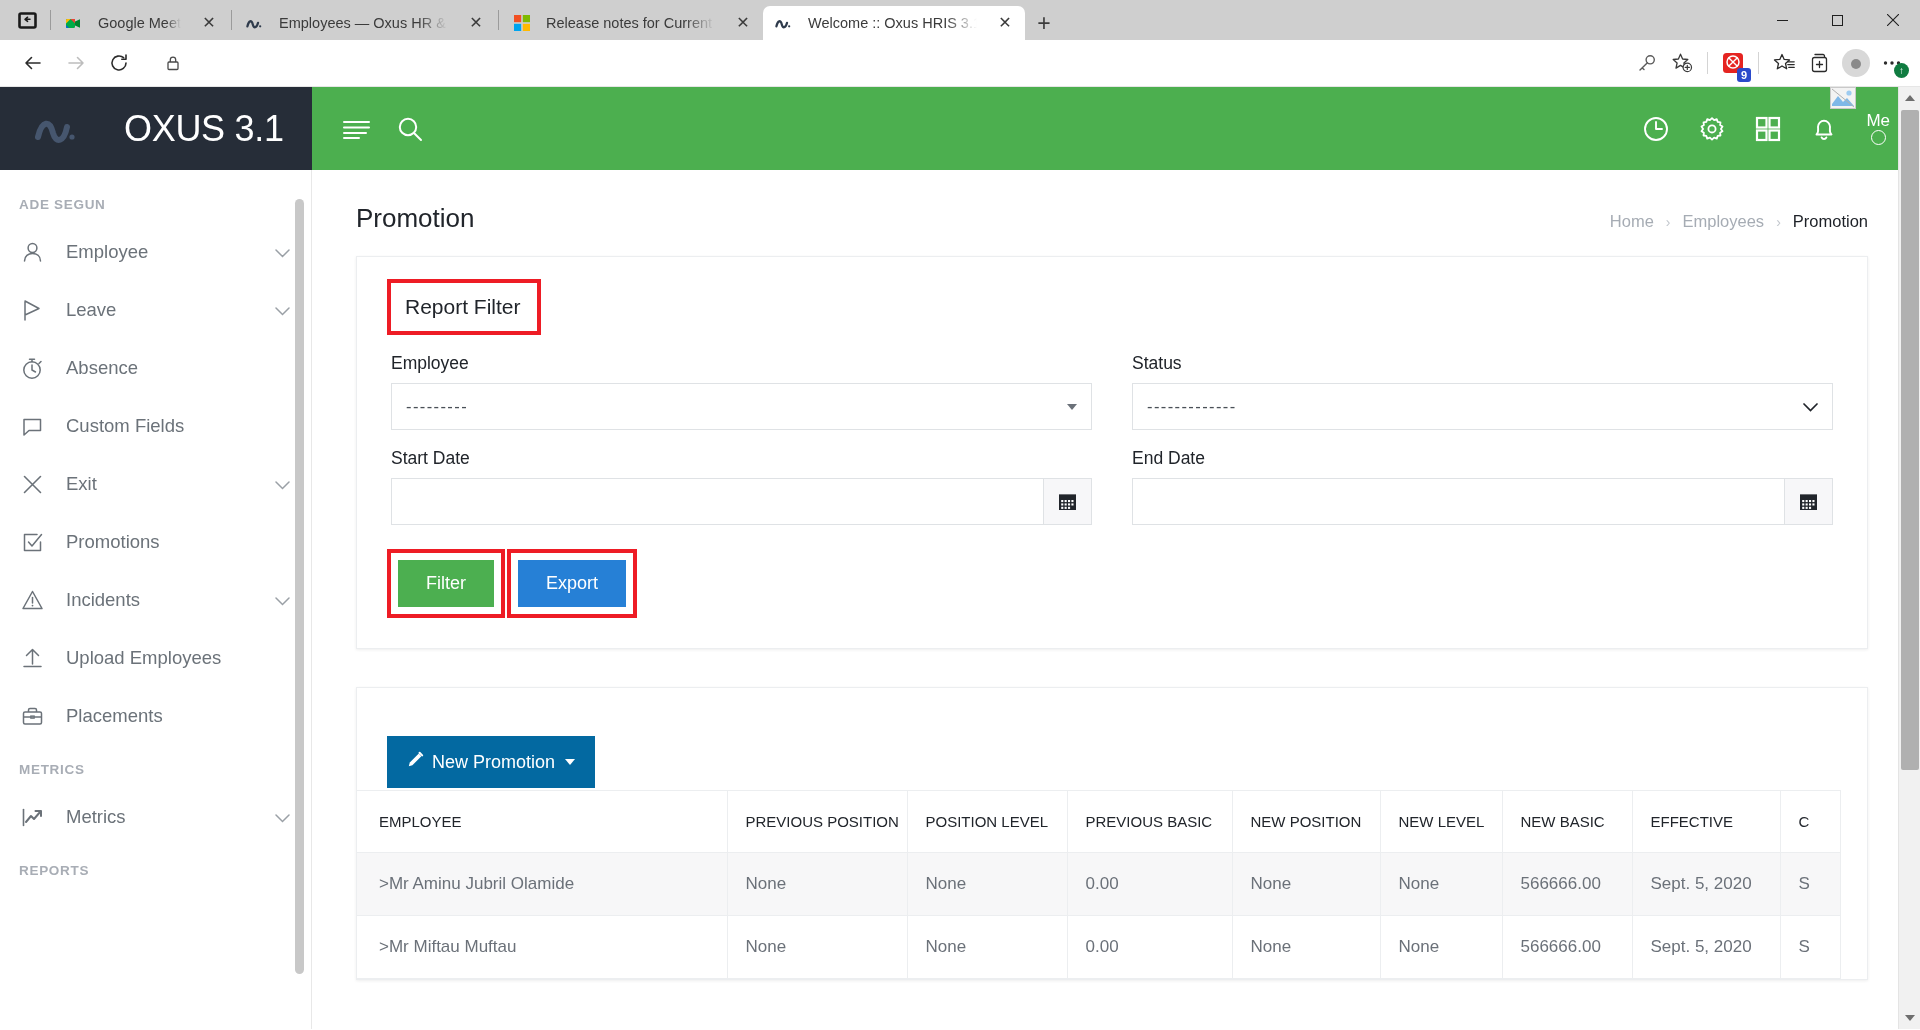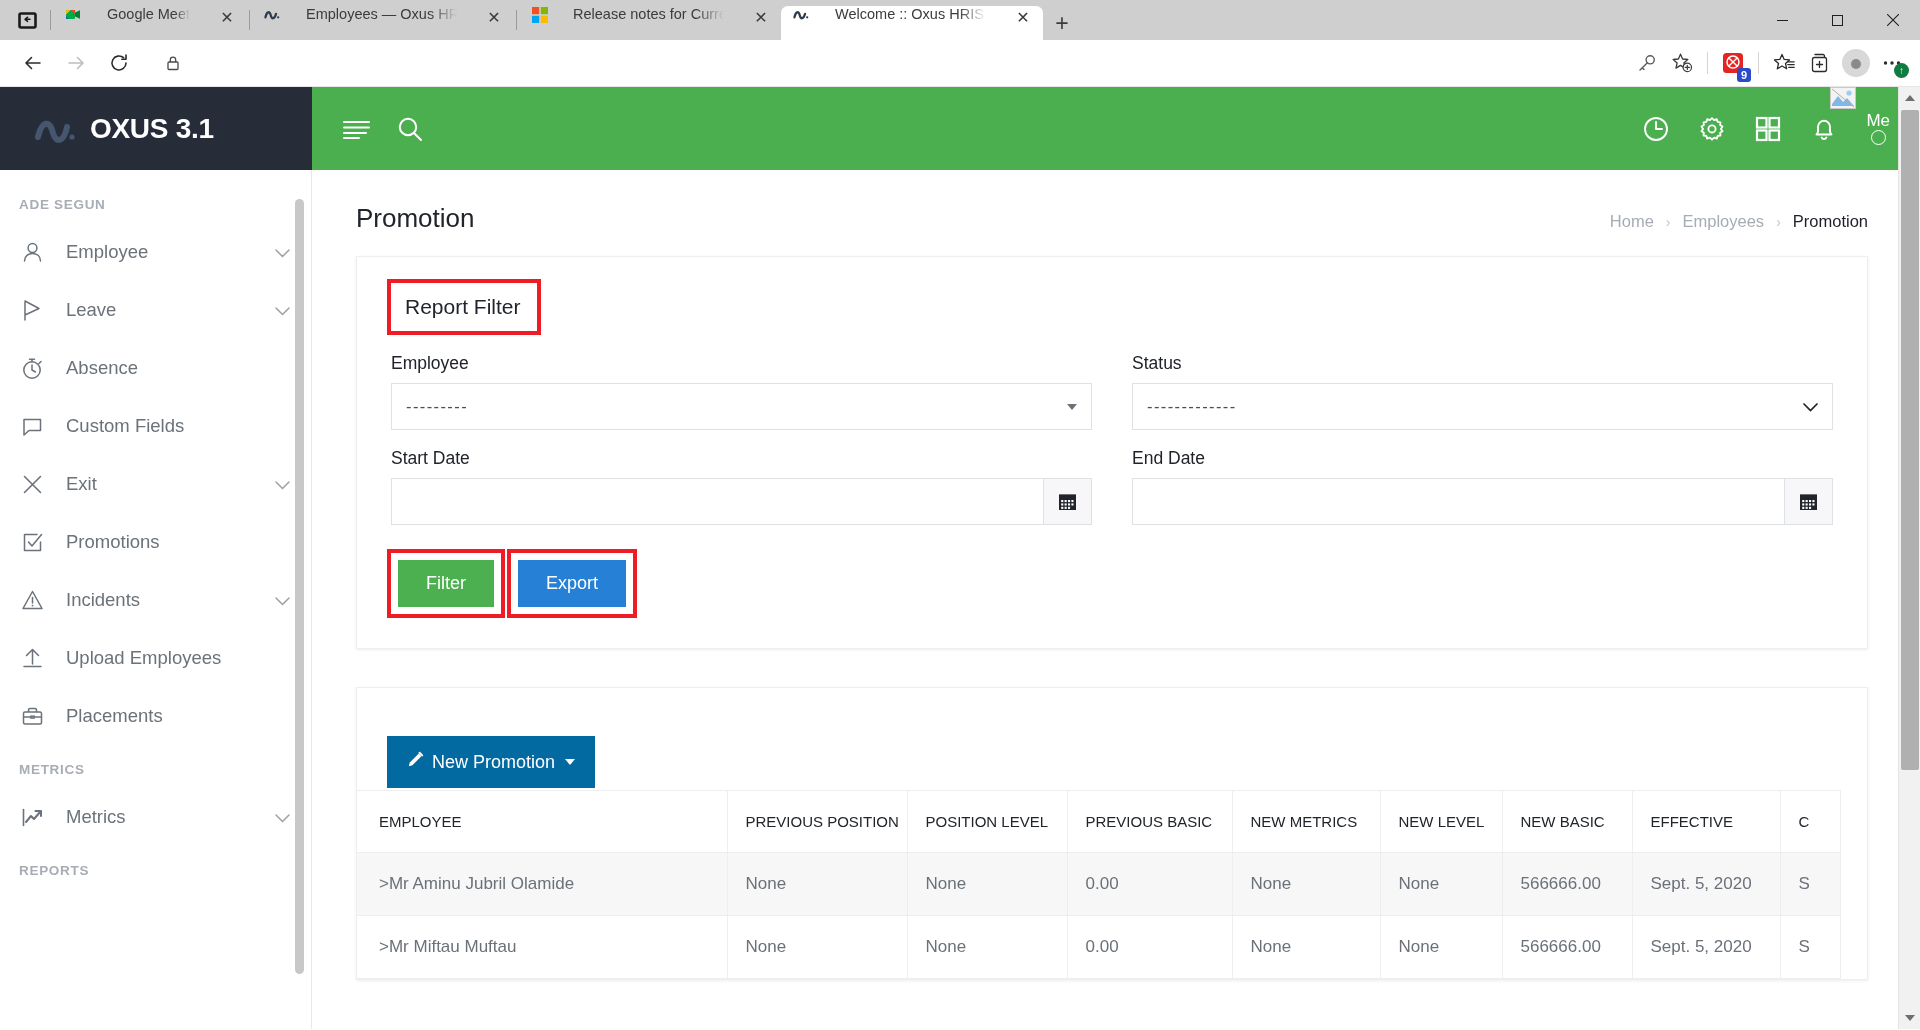--- a/index.html
+++ b/index.html
@@ -27,22 +27,22 @@
     width: 42px; height: 40px;
     display: flex; align-items: center; justify-content: center;
     flex: 0 0 auto;
   }
   .tab-sep {
     width: 1px; height: 20px; background: #9b9b9b;
     margin: 0 2px 10px 2px; flex: 0 0 auto;
   }
   .tab {
     height: 34px;
-    display: flex; 
-    gap: 25px;
+    display: flex; align-items: center;
+    gap: 16px;
     padding: 0 8px 0 12px;
     min-width: 150px;
     max-width: 262px;
     border-radius: 7px 7px 0 0;
     position: relative;
     flex: 0 0 auto;
   }
   .tab.inactive { background: transparent; }
   .tab.active { background: #ffffff; }
   .tab-favicon {
@@ -153,22 +153,23 @@
     display: flex; flex-direction: column;
   }
   .brand {
     height: 83px; background: #262d38;
     display: flex; align-items: center;
     padding-left: 35px; gap: 13px;
     flex: 0 0 83px;
   }
   .brand-logo { width: 42px; height: 36px; flex: 0 0 auto; }
   .brand-name {
-    color: #ffffff; font-size: 28px; font-weight: bold;
+    color: #ffffff; font-size: 36px; font-weight: normal;
     letter-spacing: -0.3px;
+    margin-left: 34px;
   }
   .side-scroll {
     flex: 1 1 auto;
     overflow: hidden;
     position: relative;
     padding-top: 10px;
   }
   .side-heading {
     font-size: 13.5px; font-weight: bold; color: #a8adb5;
     letter-spacing: 0.7px; padding: 17px 0 11px 19px;
@@ -885,21 +886,21 @@
           </button>
         </div>
 
         <table class="promo">
           <thead>
             <tr>
               <th style="width:370px">EMPLOYEE</th>
               <th style="width:180px">PREVIOUS POSITION</th>
               <th style="width:160px">POSITION LEVEL</th>
               <th style="width:165px">PREVIOUS BASIC</th>
-              <th style="width:148px">NEW METRICS</th>
+              <th style="width:148px">NEW POSITION</th>
               <th style="width:122px">NEW LEVEL</th>
               <th style="width:130px">NEW BASIC</th>
               <th style="width:148px">EFFECTIVE</th>
               <th style="width:60px">C</th>
             </tr>
           </thead>
           <tbody>
             <tr class="alt">
               <td>&gt;Mr Aminu Jubril Olamide</td>
               <td>None</td>

